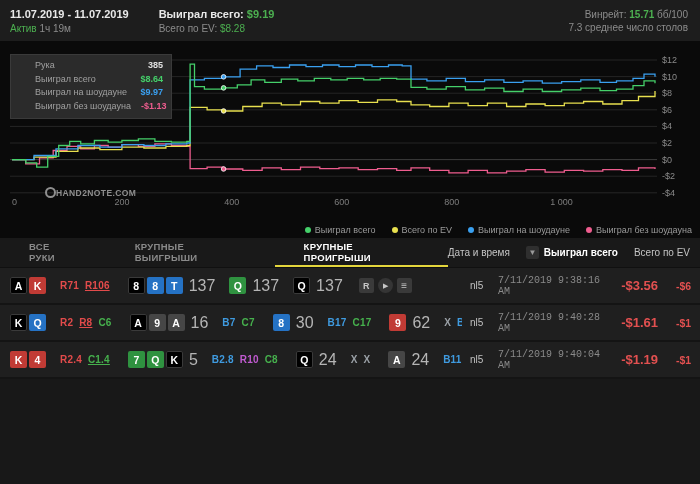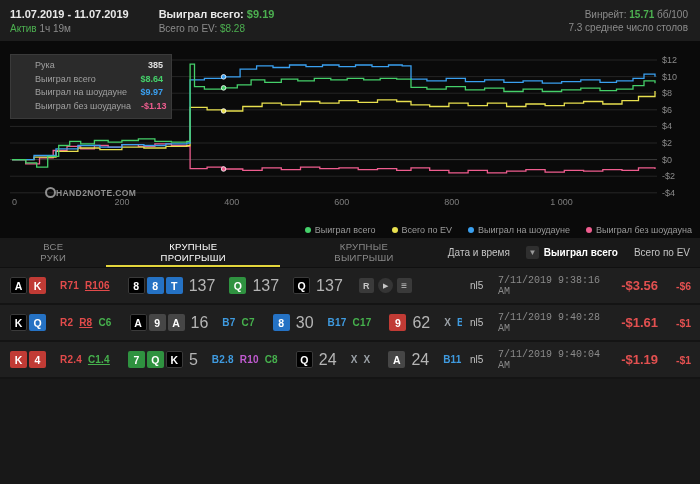--- a/index.html
+++ b/index.html
@@ -25,21 +25,21 @@
   .tip-value{font-weight:bold;white-space:nowrap;}
   .logo{position:absolute;left:14px;bottom:40px;display:flex;align-items:center;color:#8f8f8f;font-size:8.5px;font-weight:bold;letter-spacing:.4px;margin-left:31px;}
   .logo-ring{width:11px;height:11px;border:2px solid #8f8f8f;border-radius:50%;display:inline-block;}
   .legend{position:absolute;right:8px;bottom:3px;display:flex;gap:16px;align-items:center;}
   .legend-item{display:flex;align-items:center;gap:4px;color:#9a9a9a;font-size:9px;white-space:nowrap;}
   .dot{width:6px;height:6px;border-radius:50%;display:inline-block;}
 
   
   .tabs{position:absolute;top:238px;left:0;width:700px;height:30px;background:#191919;display:flex;align-items:stretch;border-bottom:1px solid #101010;}
   .tabs-left{display:flex;}
-  .tab{padding:0 29px;display:flex;align-items:center;font-size:9.5px;font-weight:normal;color:#8a8a8a;letter-spacing:.3px;border-bottom:2px solid transparent;cursor:default;text-align:center;}
+  .tab{padding:0 29px;display:flex;align-items:center;font-size:9.5px;font-weight:bold;color:#8a8a8a;letter-spacing:.3px;border-bottom:2px solid transparent;cursor:default;}
   .tab.active{color:#ffffff;border-bottom-color:#e3d53c;}
   .tabs-right{margin-left:auto;display:flex;align-items:center;gap:16px;padding-right:10px;}
   .sorth{font-size:10px;color:#c4c4c4;display:flex;align-items:center;gap:5px;white-space:nowrap;}
   .sorth.active{color:#fff;font-weight:bold;}
   .sort-icon{width:13px;height:13px;background:#2f2f2f;border-radius:2px;color:#9a9a9a;font-size:8px;display:inline-flex;align-items:center;justify-content:center;}
 
   
   .rows{position:absolute;top:268px;left:0;width:700px;height:216px;background:#181818;}
   .hrow{position:relative;height:37px;background:#1f1f1f;border-bottom:2px solid #141414;display:flex;align-items:center;padding-left:10px;overflow:hidden;}
   .row-left{display:flex;align-items:center;flex:1;min-width:0;overflow:hidden;}
@@ -157,22 +157,22 @@
         <div class="legend-item">
           <span class="dot" style="background: rgb(239, 93, 143);"></span>
           <span>Выиграл без шоудауна</span>
         </div>
       </div>
   </section>
 
   <nav class="tabs">
     <div class="tabs-left">
         <div class="tab">ВСЕ РУКИ</div>
+        <div class="tab">КРУПНЫЕ ВЫИГРЫШИ</div>
         <div class="tab active">КРУПНЫЕ ПРОИГРЫШИ</div>
-        <div class="tab">КРУПНЫЕ ВЫИГРЫШИ</div>
       </div>
     <div class="tabs-right">
         <div class="sorth">
           <span>Дата и время</span>
         </div>
         <div class="sorth active">
           <span class="sort-icon">▼</span>
           <span>Выиграл всего</span>
         </div>
         <div class="sorth">

